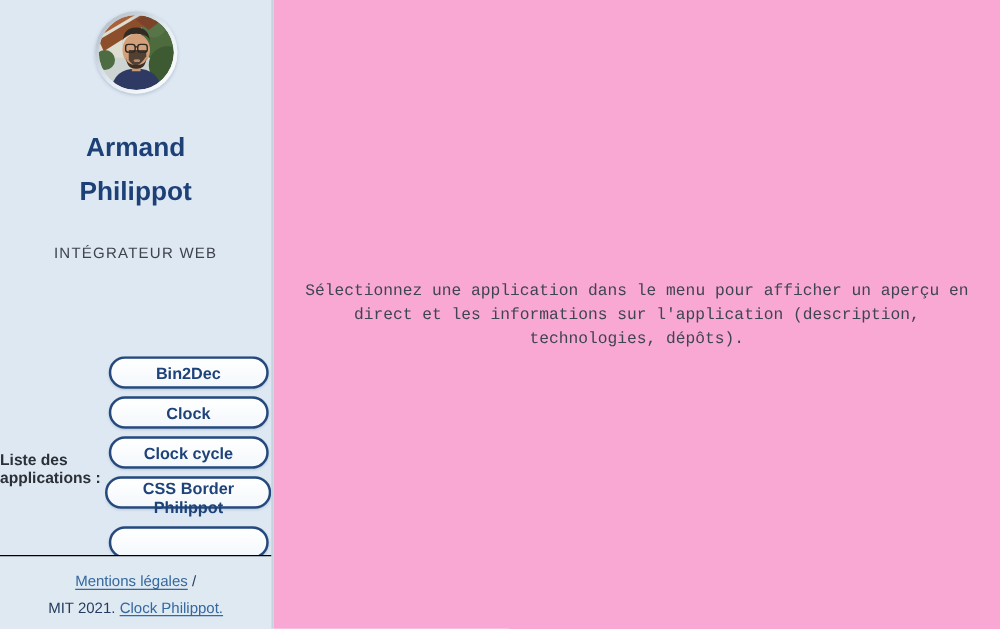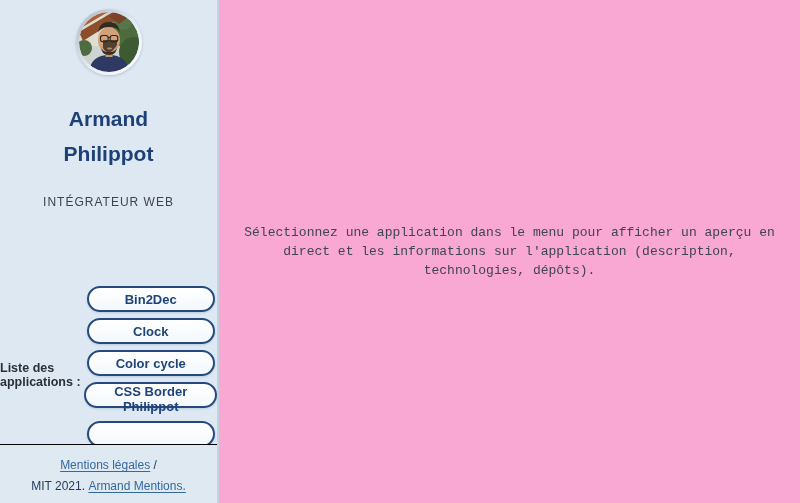--- a/index.html
+++ b/index.html
@@ -161,27 +161,27 @@
   </div>
 
   <h1 class="name">Armand Philippot</h1>
   <p class="role">INTÉGRATEUR WEB</p>
 
   <nav class="apps">
     <p class="apps-heading">Liste des applications :</p>
     <ul class="apps-list">
       <li><button class="app-btn">Bin2Dec</button></li>
       <li><button class="app-btn">Clock</button></li>
-      <li><button class="app-btn">Color cycle</button></li>
+      <li><button class="app-btn">Clock cycle</button></li>
       <li><button class="app-btn">CSS Border Philippot</button></li>
       <li><button class="app-btn" aria-hidden="true"></button></li>
     </ul>
   </nav>
 
   <footer class="sidebar-footer">
     <p><a>Mentions légales</a>&nbsp;<span>/</span></p>
-    <p><span>MIT 2021.</span>&nbsp;<a>Armand Mentions.</a></p>
+    <p><span>MIT 2021.</span>&nbsp;<a>Clock Philippot.</a></p>
   </footer>
 </aside>
 
 <main class="preview">
   <p class="placeholder">Sélectionnez une application dans le menu pour afficher un aperçu en direct et les informations sur l'application (description, technologies, dépôts).</p>
 </main>
 
 </body></html>

